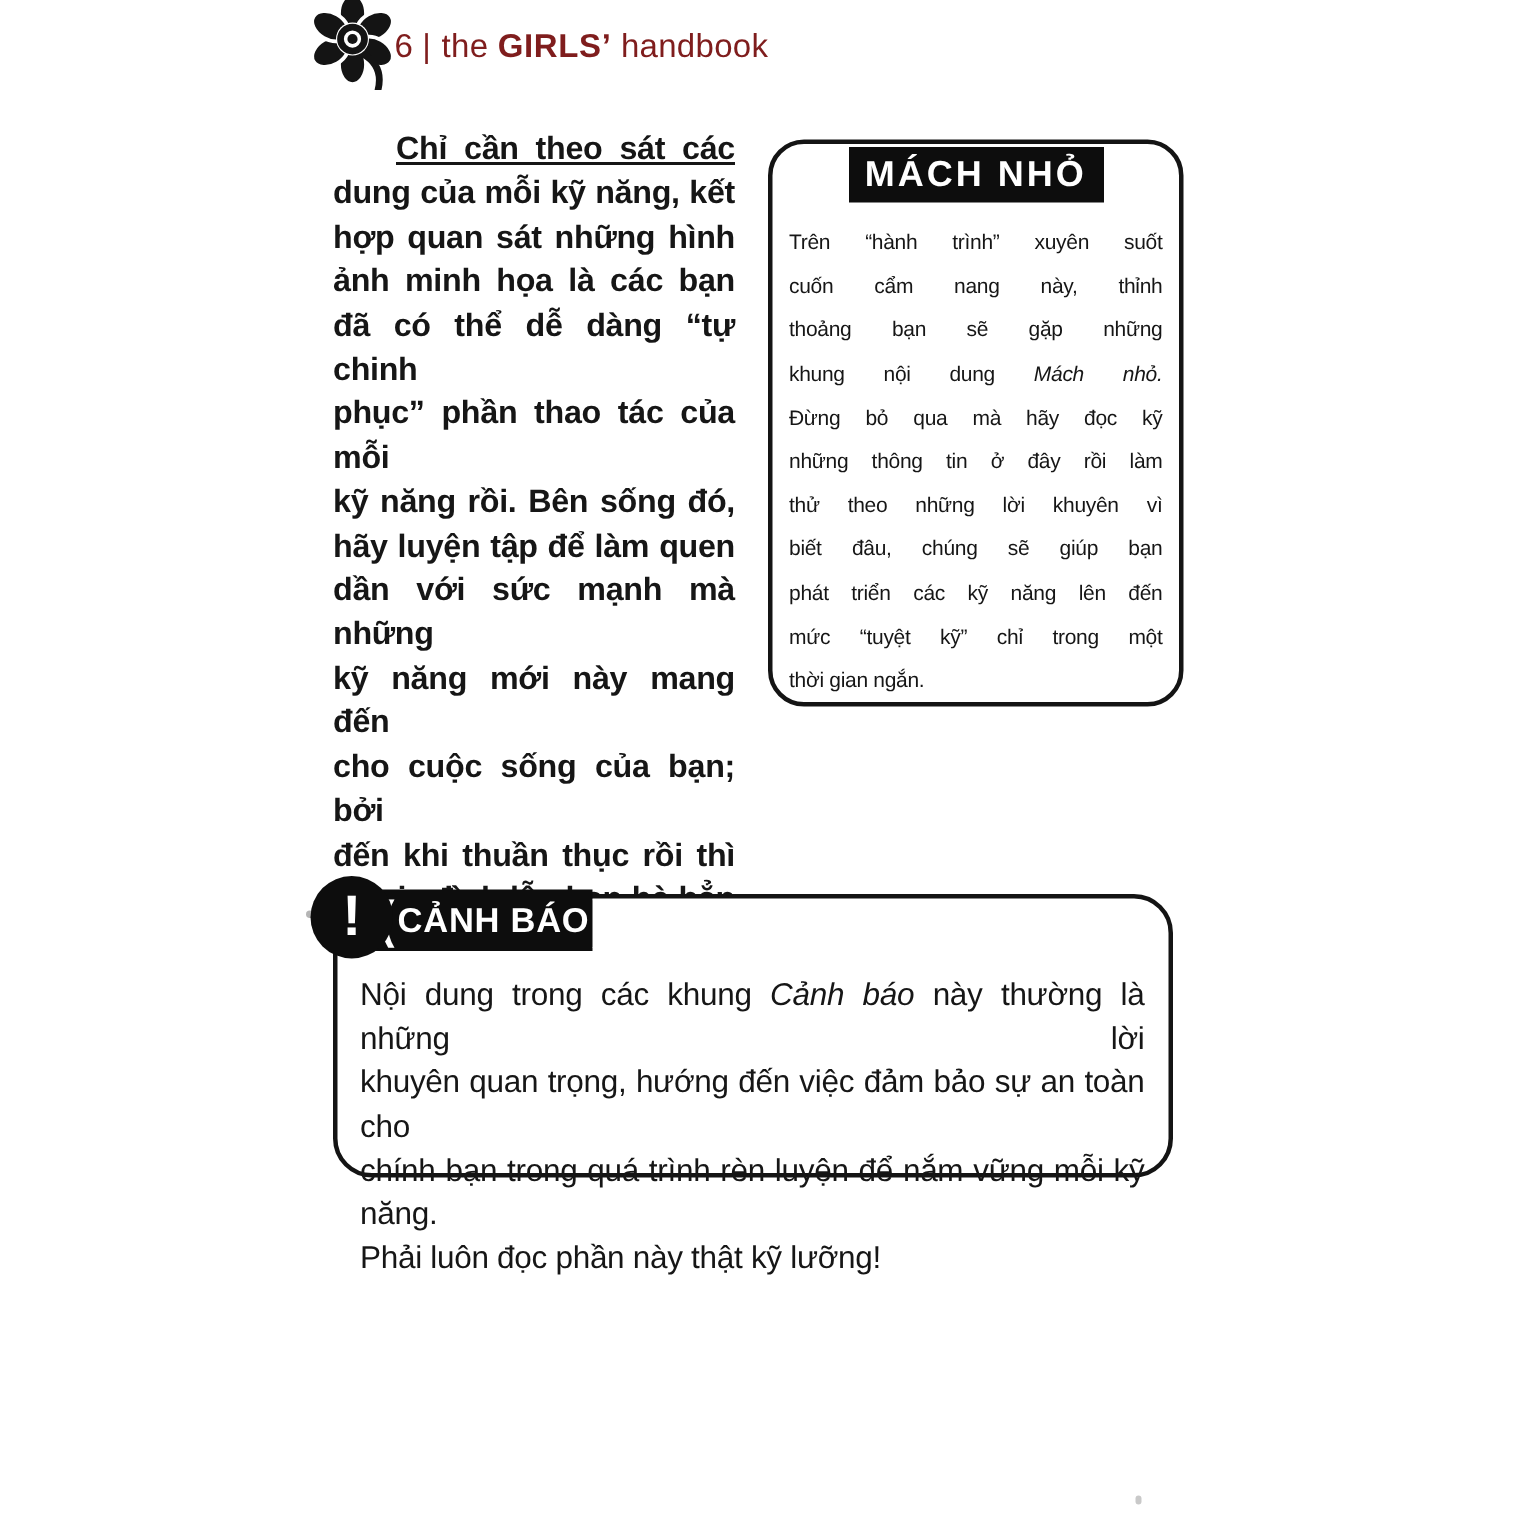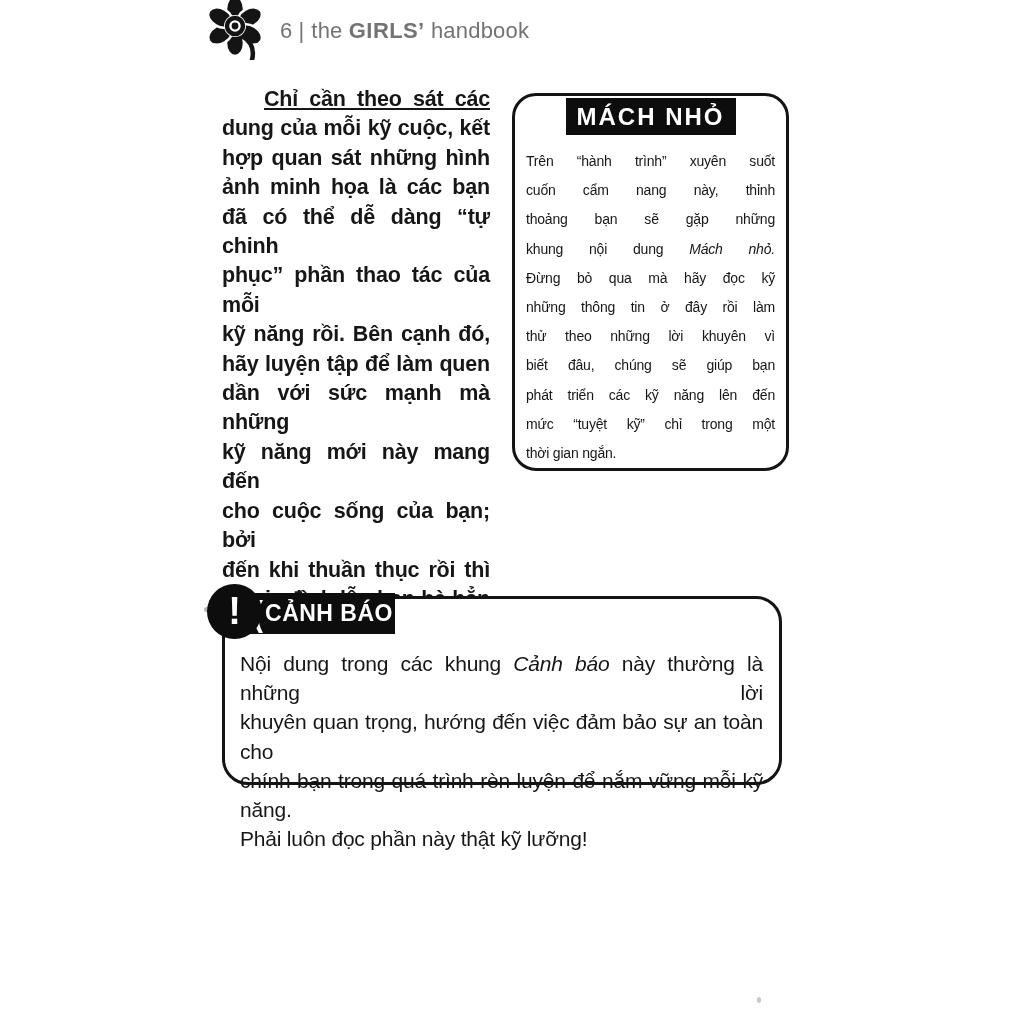--- a/index.html
+++ b/index.html
@@ -4,22 +4,22 @@
 <style>
   html,body{margin:0;padding:0;background:#fff;}
   .page{
     position:relative;width:1024px;height:1024px;background:#fff;overflow:hidden;
     font-family:"Liberation Sans","DejaVu Sans",sans-serif;color:#161616;
   }
   
   .page-header{position:absolute;left:0;top:0;width:1024px;height:62px;}
   .flower{position:absolute;left:204px;top:0;width:68px;height:60px;}
   .header-text{
-    position:absolute;left:280px;top:17px;font-size:22px;line-height:28px;
-    letter-spacing:.2px;white-space:nowrap;color:#737373;font-weight:500;
+    position:absolute;left:263px;top:17px;font-size:22px;line-height:28px;
+    letter-spacing:.2px;white-space:nowrap;color:#7f1d1d;font-weight:500;
   }
   .header-text .sep{font-weight:300;padding:0 7px 0 6px;}
   .header-text .bold{font-weight:700;letter-spacing:.4px;}
   
   .jline{text-align:justify;text-align-last:justify;}
   .jline.last{text-align-last:left;}
   .jline.indent{text-indent:42px;text-decoration:underline;}
   
   .intro{
     position:absolute;left:222px;top:85px;width:268px;
@@ -97,26 +97,26 @@
         <circle cx="31" cy="26" r="3.4" fill="#141414"></circle>
       </g>
     </svg>
     <div class="header-text">
       <span>6</span><span class="sep">|</span><span>the</span>&nbsp;<span class="bold">GIRLS’</span>&nbsp;<span>handbook</span>
     </div>
   </header>
 
   <section class="intro">
       <div class="jline indent">Chỉ cần theo sát các</div>
-      <div class="jline">dung của mỗi kỹ cuộc, kết</div>
+      <div class="jline">dung của mỗi kỹ năng, kết</div>
       <div class="jline">hợp quan sát những hình</div>
       <div class="jline">ảnh minh họa là các bạn</div>
       <div class="jline">đã có thể dễ dàng “tự chinh</div>
       <div class="jline">phục” phần thao tác của mỗi</div>
-      <div class="jline">kỹ năng rồi. Bên cạnh đó,</div>
+      <div class="jline">kỹ năng rồi. Bên sống đó,</div>
       <div class="jline">hãy luyện tập để làm quen</div>
       <div class="jline">dần với sức mạnh mà những</div>
       <div class="jline">kỹ năng mới này mang đến</div>
       <div class="jline">cho cuộc sống của bạn; bởi</div>
       <div class="jline">đến khi thuần thục rồi thì</div>
       <div class="jline">cả gia đình lẫn bạn bè hẳn</div>
       <div class="jline">sẽ thấy bất ngờ trước “hình</div>
       <div class="jline last">tượng” mới của bạn đấy!</div>
     </section>
 

